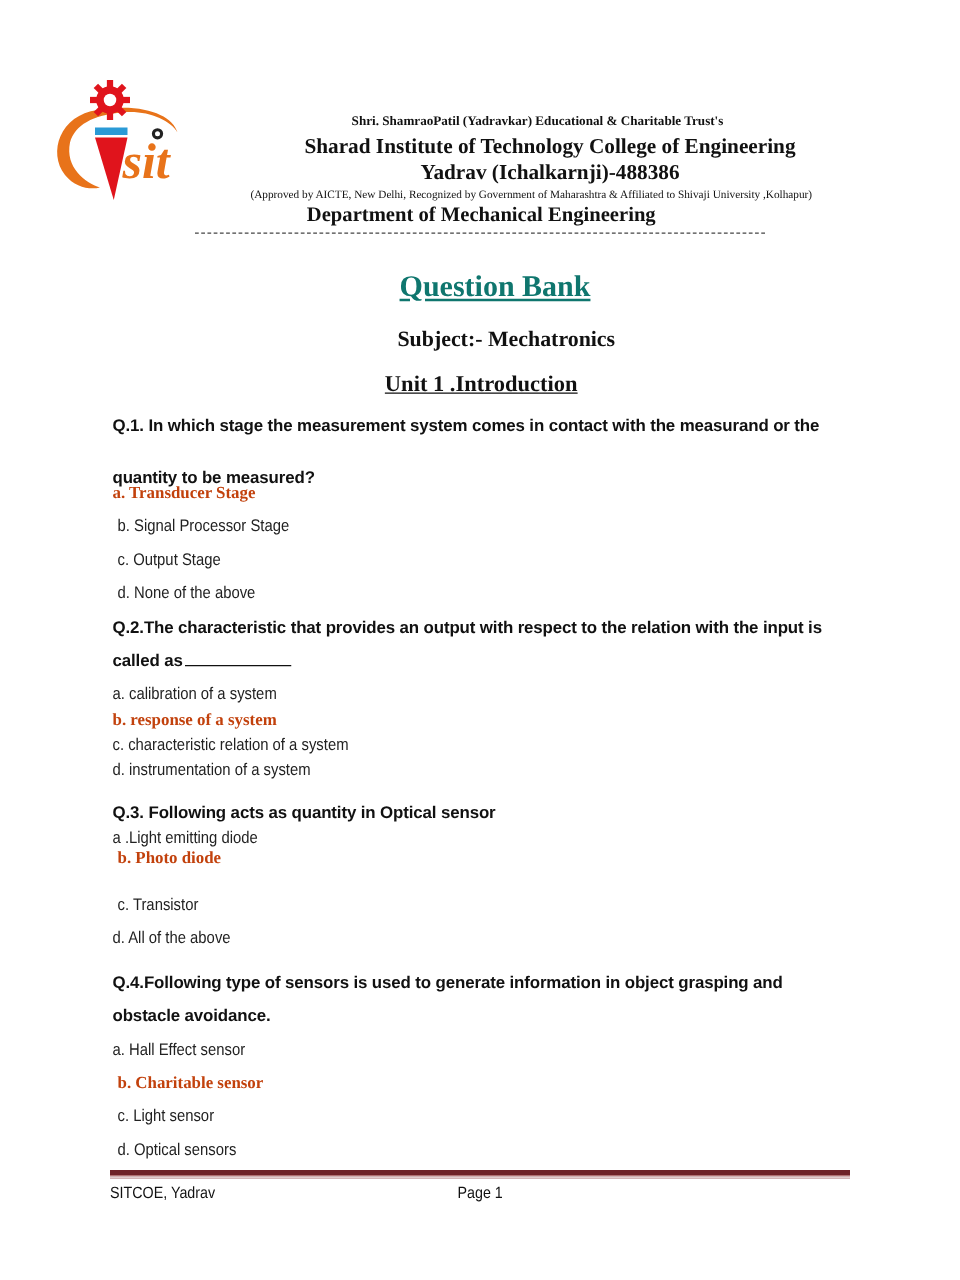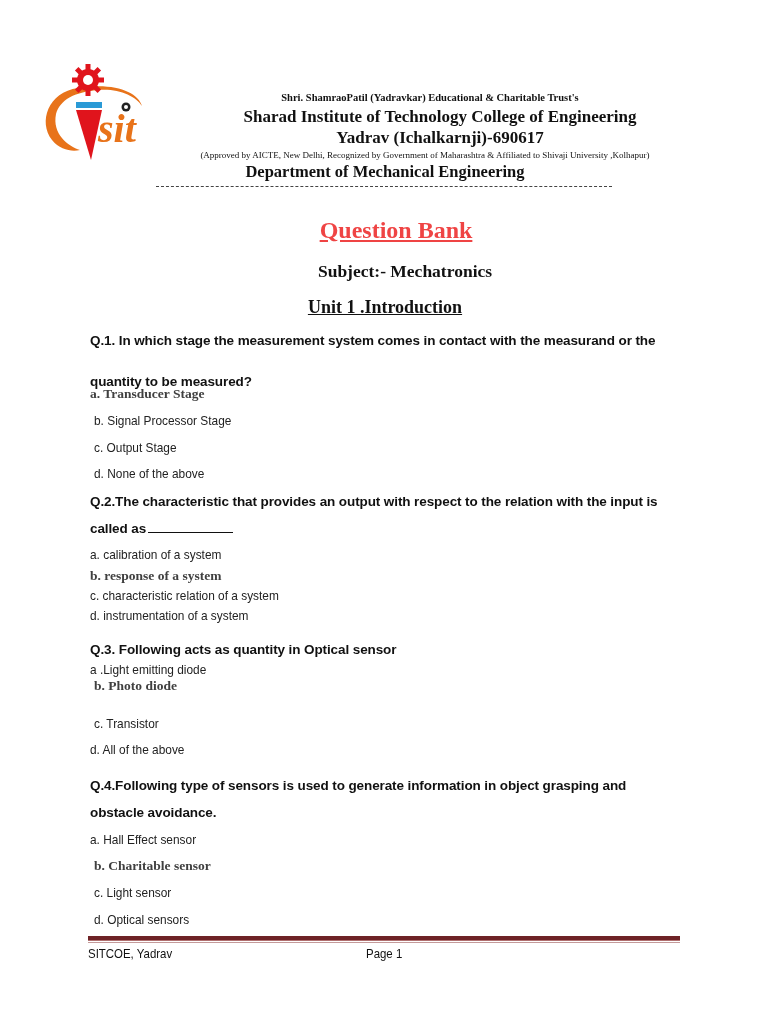--- a/index.html
+++ b/index.html
@@ -10,29 +10,29 @@
   .logo { position: absolute; left: 38px; top: 62px; width: 112px; height: 104px; }
 
   .center { position: absolute; left: 0; width: 768px; text-align: center; }
   .trust { top: 92px; font-size: 10.5px; font-weight: bold; left: 160px; width: 540px; text-align: center; }
   .college { top: 107px; font-size: 17px; font-weight: bold; left: 160px; width: 560px; }
   .addr { top: 128px; font-size: 17px; font-weight: bold; left: 160px; width: 560px; }
   .approved { top: 150px; font-size: 9px; left: 160px; width: 530px; font-family: Liberation Serif, serif; }
   .dept { top: 162px; font-size: 16.5px; font-weight: bold; left: 150px; width: 470px; }
   .dashes { top: 186px; left: 156px; width: 456px; height: 0; border-top: 1.5px dashed #444; }
 
-  .qb-title { top: 217px; font-size: 24px; font-weight: bold; color: #ef4444; text-decoration: underline; left: 280px; width: 232px; }
+  .qb-title { top: 217px; font-size: 24px; font-weight: bold; color: #0f766e; text-decoration: underline; left: 280px; width: 232px; }
   .subject { top: 261px; font-size: 17.5px; font-weight: bold; left: 280px; width: 250px; }
   .unit { top: 297px; font-size: 18px; font-weight: bold; text-decoration: underline; left: 280px; width: 210px; }
 
   .txt { position: absolute; left: 90px; font-size: 13.5px; white-space: nowrap;
          font-family: "Liberation Sans Narrow", "Liberation Sans", "DejaVu Sans", sans-serif; }
   .q { font-weight: bold; font-family: Liberation Sans, sans-serif; font-size: 13.5px; letter-spacing: -0.1px; }
   .opt { color: #222; font-size: 13.5px; transform: scaleX(0.88); transform-origin: left center; }
-  .ans { font-weight: bold; font-family: "Liberation Serif", "DejaVu Serif", serif; color: #404040; font-size: 13.5px; }
+  .ans { font-weight: bold; font-family: "Liberation Serif", "DejaVu Serif", serif; color: #c2410c; font-size: 13.5px; }
   .ind { left: 94px; }
   .blank { display: inline-block; width: 85px; border-bottom: 1px solid #111; height: 12px; vertical-align: baseline; margin-left: 2px; }
 
   .footer-rule { position: absolute; left: 88px; width: 592px; top: 936px; height: 4px; background: #6e2226; border-bottom: 1px solid #b07070; }
   .footer-rule2 { position: absolute; left: 88px; width: 592px; top: 942px; height: 1px; background: #c49a9a; }
   .footer-left { position: absolute; left: 88px; top: 946px; font-size: 13px; font-family: "Liberation Sans", sans-serif; transform: scaleX(0.88); transform-origin: left; }
   .footer-right { position: absolute; left: 366px; top: 946px; font-size: 13px; font-family: "Liberation Sans", sans-serif; transform: scaleX(0.88); transform-origin: left; }
 </style>
 </head>
 <body>
@@ -61,21 +61,21 @@
     <circle r="2" fill="#fff"></circle>
   </g>
 
   <rect x="38" y="40" width="26" height="6" fill="#2a9ad6"></rect>
   <path d="M38 48 L64 48 L53 98 Z" fill="#e0141c"></path>
   <text x="60" y="80" font-family="Liberation Serif, serif" font-style="italic" font-weight="bold" font-size="40" fill="#e8731a">sit</text>
 </svg>
 
 <div class="center trust">Shri. ShamraoPatil (Yadravkar) Educational &amp; Charitable Trust's</div>
 <div class="center college">Sharad Institute of Technology College of Engineering</div>
-<div class="center addr">Yadrav (Ichalkarnji)-690617</div>
+<div class="center addr">Yadrav (Ichalkarnji)-488386</div>
 <div class="center approved">(Approved by AICTE, New Delhi, Recognized by Government  of Maharashtra &amp; Affiliated to Shivaji University ,Kolhapur)</div>
 <div class="center dept">Department of Mechanical Engineering</div>
 <div class="center dashes"></div>
 
 <div class="center qb-title">Question Bank</div>
 <div class="center subject">Subject:- Mechatronics</div>
 <div class="center unit">Unit 1 .Introduction</div>
 
 <div class="txt q" style="top:333px">Q.1. In which stage the measurement system comes in contact with the measurand or the</div>
 <div class="txt q" style="top:374px">quantity to be measured?</div>

